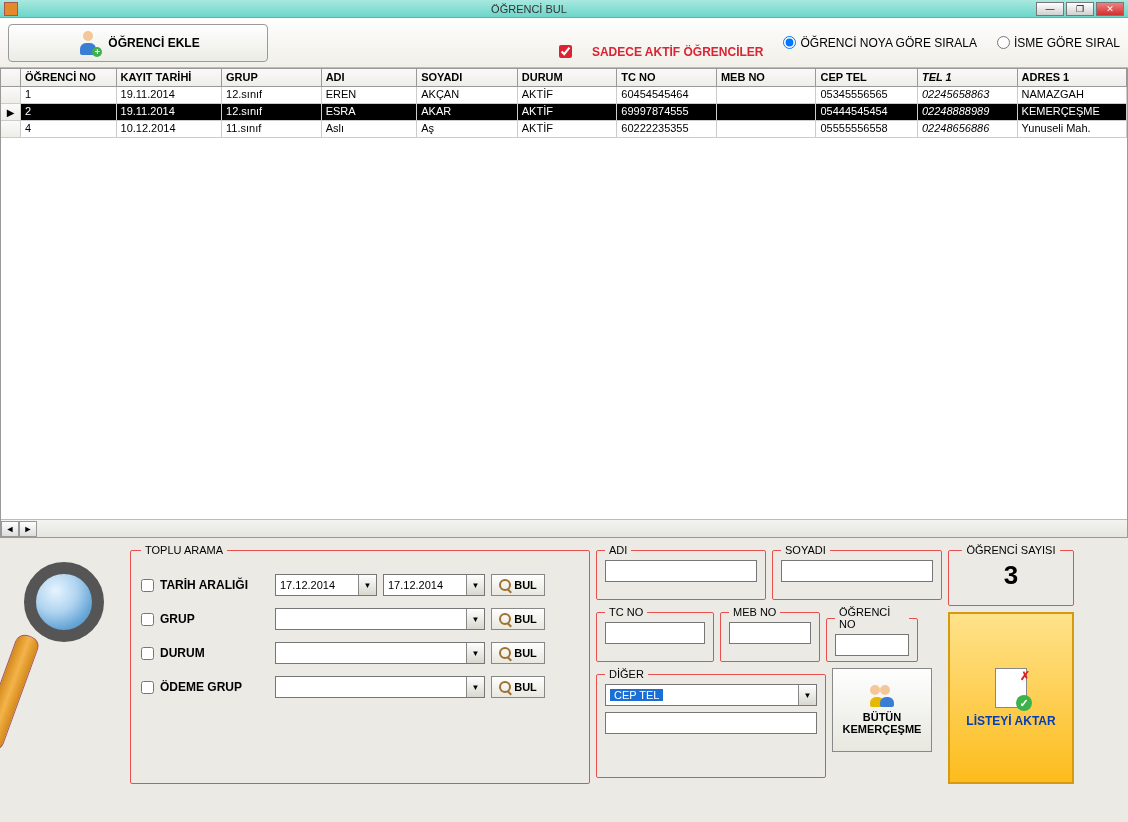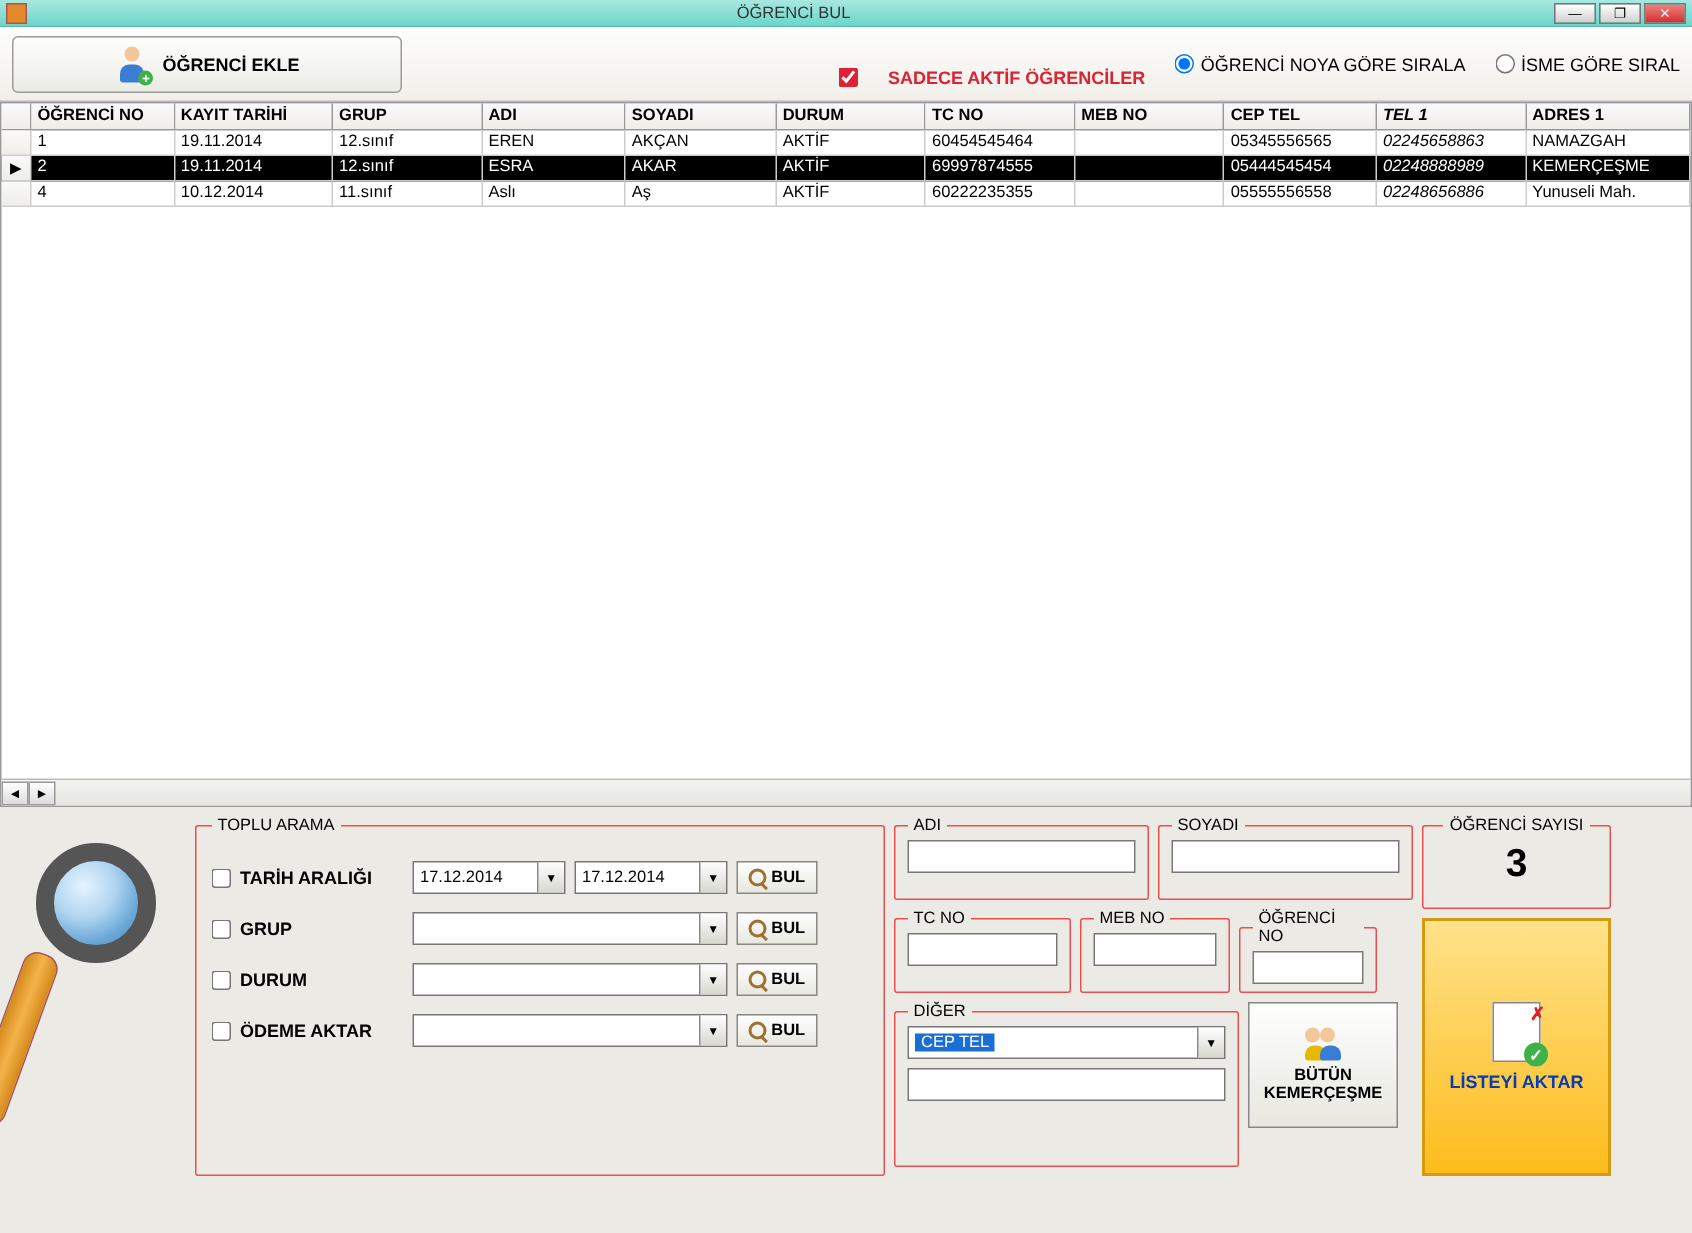--- a/index.html
+++ b/index.html
@@ -424,21 +424,21 @@
       </div>
       <div class="find-btn">
         <span class="tiny-mag"></span>
         <span>BUL</span>
       </div>
     </div>
 
     <div class="fr">
       <label>
         <input type="checkbox" style="">
-        <span>ÖDEME AKTAR</span>
+        <span>ÖDEME GRUP</span>
       </label>
       <div class="combo" style="width:210px">
         <div class="dd">▼</div>
       </div>
       <div class="find-btn">
         <span class="tiny-mag"></span>
         <span>BUL</span>
       </div>
     </div>
 

